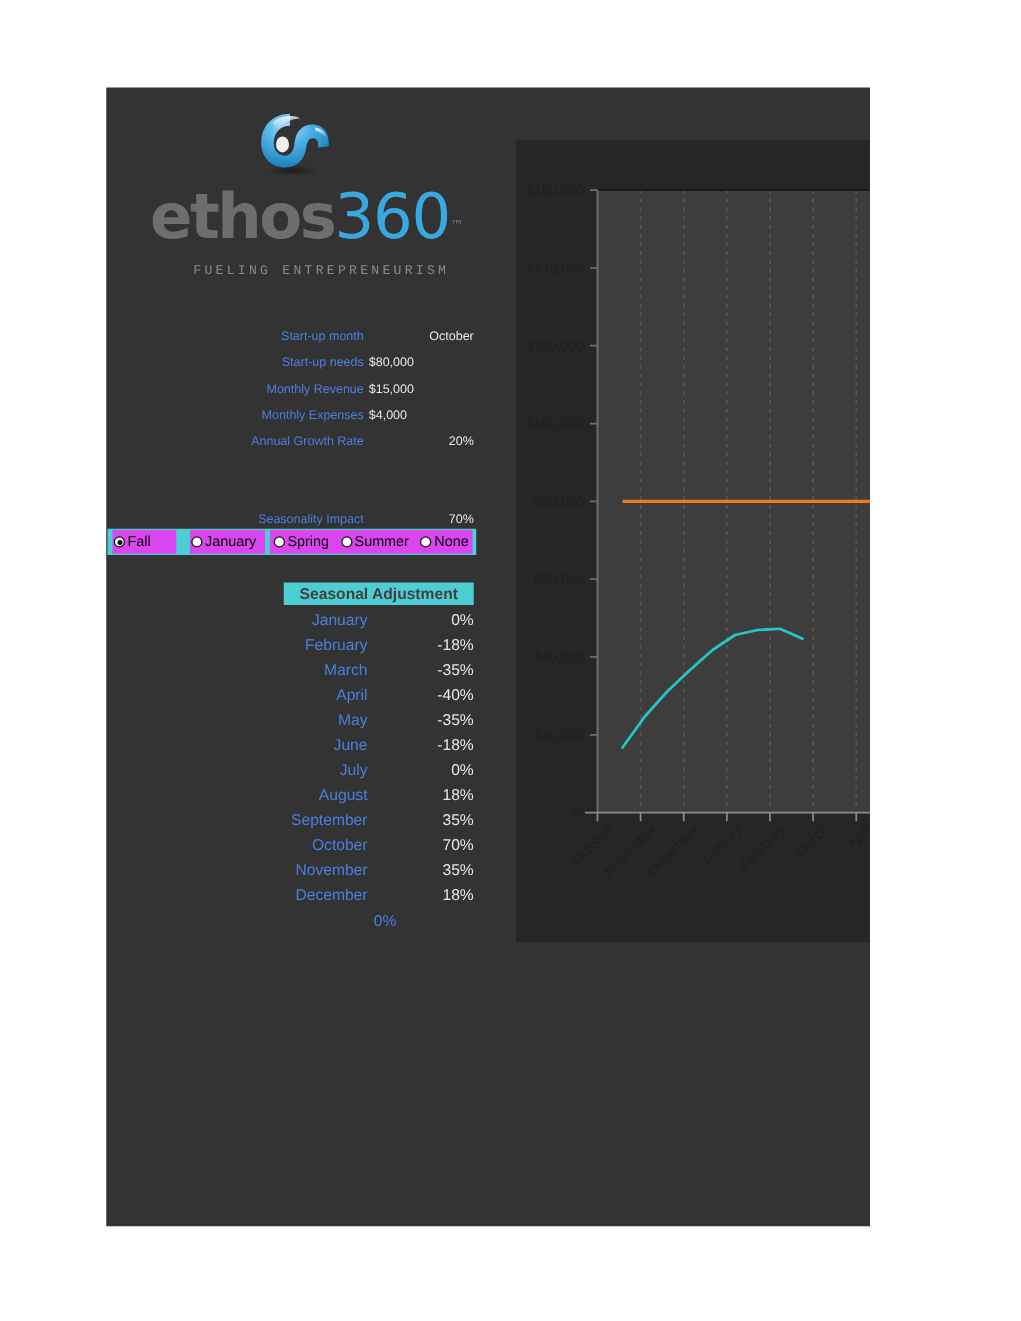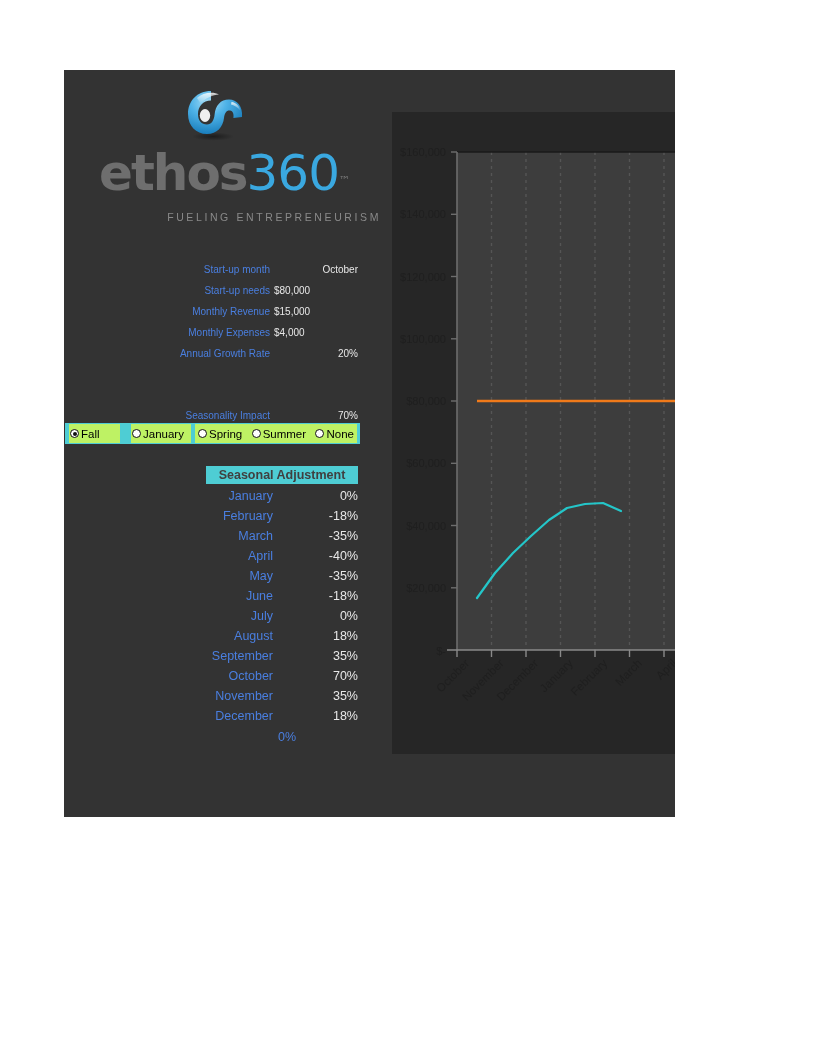--- a/index.html
+++ b/index.html
@@ -11,24 +11,24 @@
     width: 817px;
     height: 1057px;
     position: relative;
     font-family: "Liberation Sans", sans-serif;
     overflow: hidden;
   }
 
   
   #app-panel {
     position: absolute;
-    left: 64px;
+    left: 85px;
     top: 70px;
     width: 611px;
-    height: 747px;
+    height: 911px;
     background: #333333;
     overflow: hidden;
   }
 
   
   #logo-block {
     position: absolute;
     left: 0px;
     top: 0px;
     width: 330px;
@@ -67,25 +67,25 @@
     font-size: 11px;
     color: #7a7a7a;
     vertical-align: super;
     font-family: "DejaVu Sans", sans-serif;
   }
   #tagline {
     position: absolute;
     left: 27px;
     top: 141px;
     width: 290px;
-    text-align: right;
+    text-align: center;
     font-size: 10.5px;
     letter-spacing: 2.6px;
     color: #8a8a8a;
-    font-family: Liberation Sans, sans-serif;
+    font-family: Liberation Mono, monospace;
   }
 
   
   .in-row {
     position: absolute;
     height: 17px;
     line-height: 17px;
     font-size: 10px;
     white-space: nowrap;
   }
@@ -120,21 +120,21 @@
     left: 1px;
     top: 353px;
     width: 295px;
     height: 21px;
     background: #4ecdd4;
   }
   .season-box {
     position: absolute;
     top: 1px;
     height: 19px;
-    background: #bef264;
+    background: #d946ef;
     display: flex;
     align-items: center;
   }
   .season-opt {
     display: flex;
     align-items: center;
     font-size: 11.5px;
     color: #000000;
     white-space: nowrap;
     padding: 0 1px;

